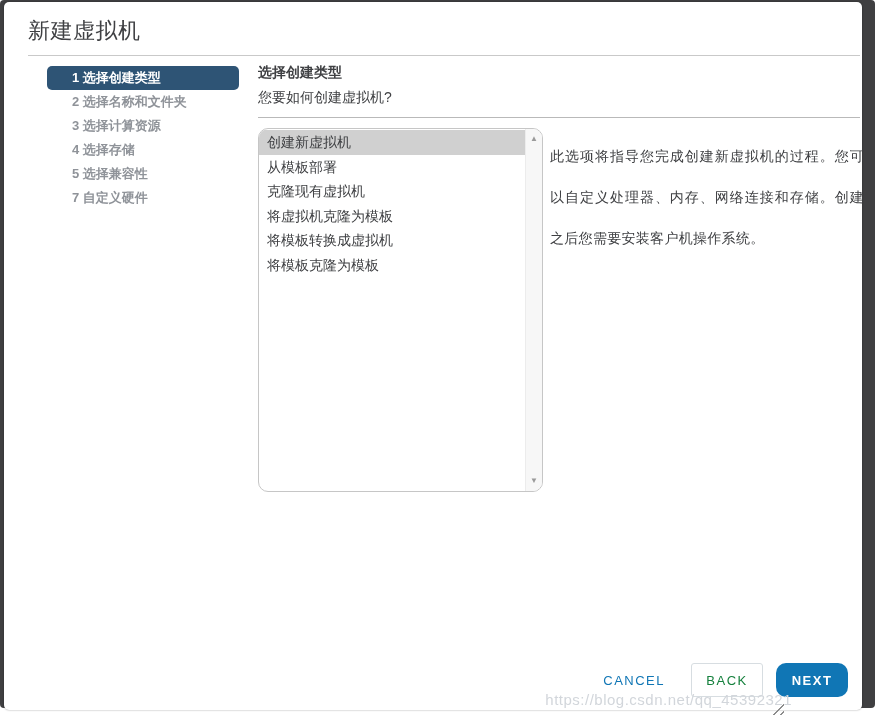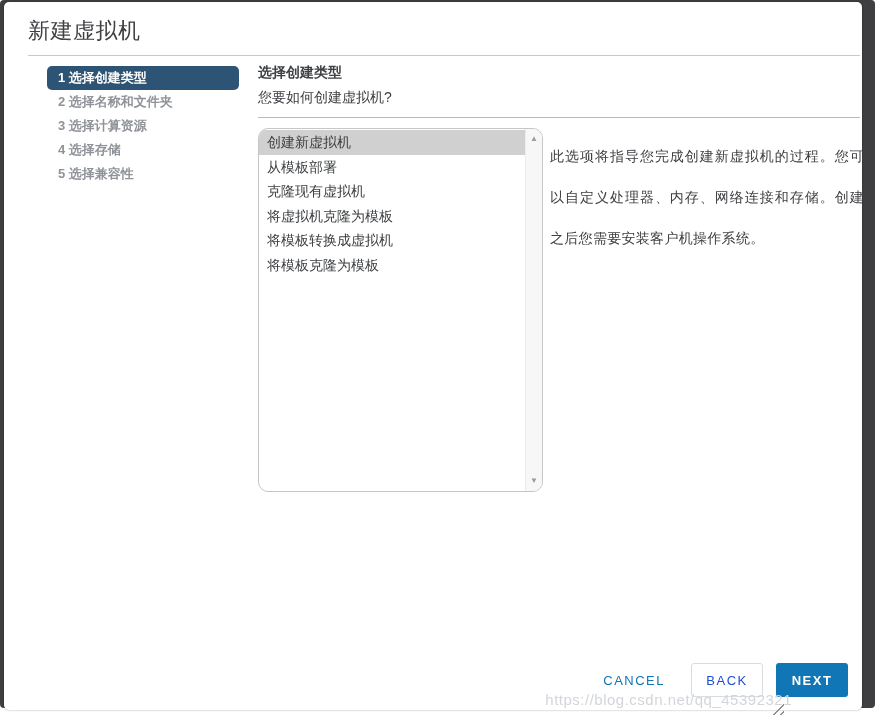--- a/index.html
+++ b/index.html
@@ -10,21 +10,21 @@
   .dialog{position:absolute;left:4px;top:2px;width:858px;height:708px;
     background:#ffffff;border-radius:5px;box-shadow:0 0 2px rgba(0,0,0,.4);}
   
   .dlg-title{position:absolute;left:24px;top:14px;font-size:22px;font-weight:400;
     color:#3f4043;letter-spacing:.5px;}
   .title-rule{position:absolute;left:24px;right:2px;top:53px;height:0;
     border-top:1px solid #c9c9c9;}
   
   .steps{position:absolute;left:43px;top:64px;width:192px;}
   .step{height:24px;line-height:24px;font-size:13px;font-weight:700;
-    color:#8f9399;padding-left:11px;white-space:nowrap;cursor:default;}
+    color:#8f9399;padding-left:25px;white-space:nowrap;cursor:default;}
   .step.active{background:var(--step-active,#2e5475);color:#ffffff;
     border-radius:5px;}
   
   .content-heading{position:absolute;left:254px;top:62px;font-size:14px;
     font-weight:700;color:#3f4043;}
   .content-question{position:absolute;left:254px;top:87px;font-size:14px;
     color:#3f4043;text-align:right;}
   .content-rule{position:absolute;left:254px;right:2px;top:115px;height:0;
     border-top:1px solid #b9b9b9;}
   
@@ -45,23 +45,23 @@
     font-size:14px;line-height:41px;color:#3f4043;letter-spacing:.3px;
     text-align:justify;}
   
   .footer{position:absolute;right:14px;bottom:13px;display:flex;
     align-items:flex-end;}
   button{font-family:inherit;}
   .btn-link{background:transparent;border:none;color:var(--accent,#1076b5);
     font-size:13px;font-weight:400;letter-spacing:1.5px;padding:0 10px;
     margin-right:16px;cursor:pointer;height:34px;}
   .btn-outline{background:#ffffff;border:1px solid #d7dde1;border-radius:3px;
-    color:#1d4ed8;font-size:13px;letter-spacing:1.5px;width:72px;height:34px;
+    color:#15803d;font-size:13px;letter-spacing:1.5px;width:72px;height:34px;
     margin-right:13px;cursor:default;}
-  .btn-primary{background:var(--accent,#1076b5);border:none;border-radius:3px;
+  .btn-primary{background:var(--accent,#1076b5);border:none;border-radius:10px;
     color:#ffffff;font-size:13px;font-weight:700;letter-spacing:1.5px;
     width:72px;height:34px;cursor:pointer;}
   
   .watermark{position:absolute;right:6px;top:691px;font-size:15px;
     color:#d2d6db;letter-spacing:.5px;pointer-events:none;z-index:5;}
   
   .resize-handle{position:absolute;right:14px;bottom:4px;width:13px;height:13px;
     background:repeating-linear-gradient(-45deg,transparent 0 2px,#8d8d8d 2px 3px,transparent 3px 5px);
     clip-path:polygon(100% 0,100% 100%,0 100%);z-index:6;}
 </style>
@@ -75,20 +75,21 @@
     <div class="dlg-title">新建虚拟机</div>
     <div class="title-rule"></div>
 
     <nav class="steps" id="steps">
 
     <div class="step active">1 选择创建类型</div>
         <div class="step">2 选择名称和文件夹</div>
         <div class="step">3 选择计算资源</div>
         <div class="step">4 选择存储</div>
         <div class="step">5 选择兼容性</div>
+        <div class="step">7 自定义硬件</div>
       </nav>
 
     <div class="content-heading">选择创建类型</div>
     <div class="content-question">您要如何创建虚拟机?</div>
     <div class="content-rule"></div>
 
     <div class="listbox">
       <div class="list-items" id="options">
 
       <div class="option selected">创建新虚拟机</div>

